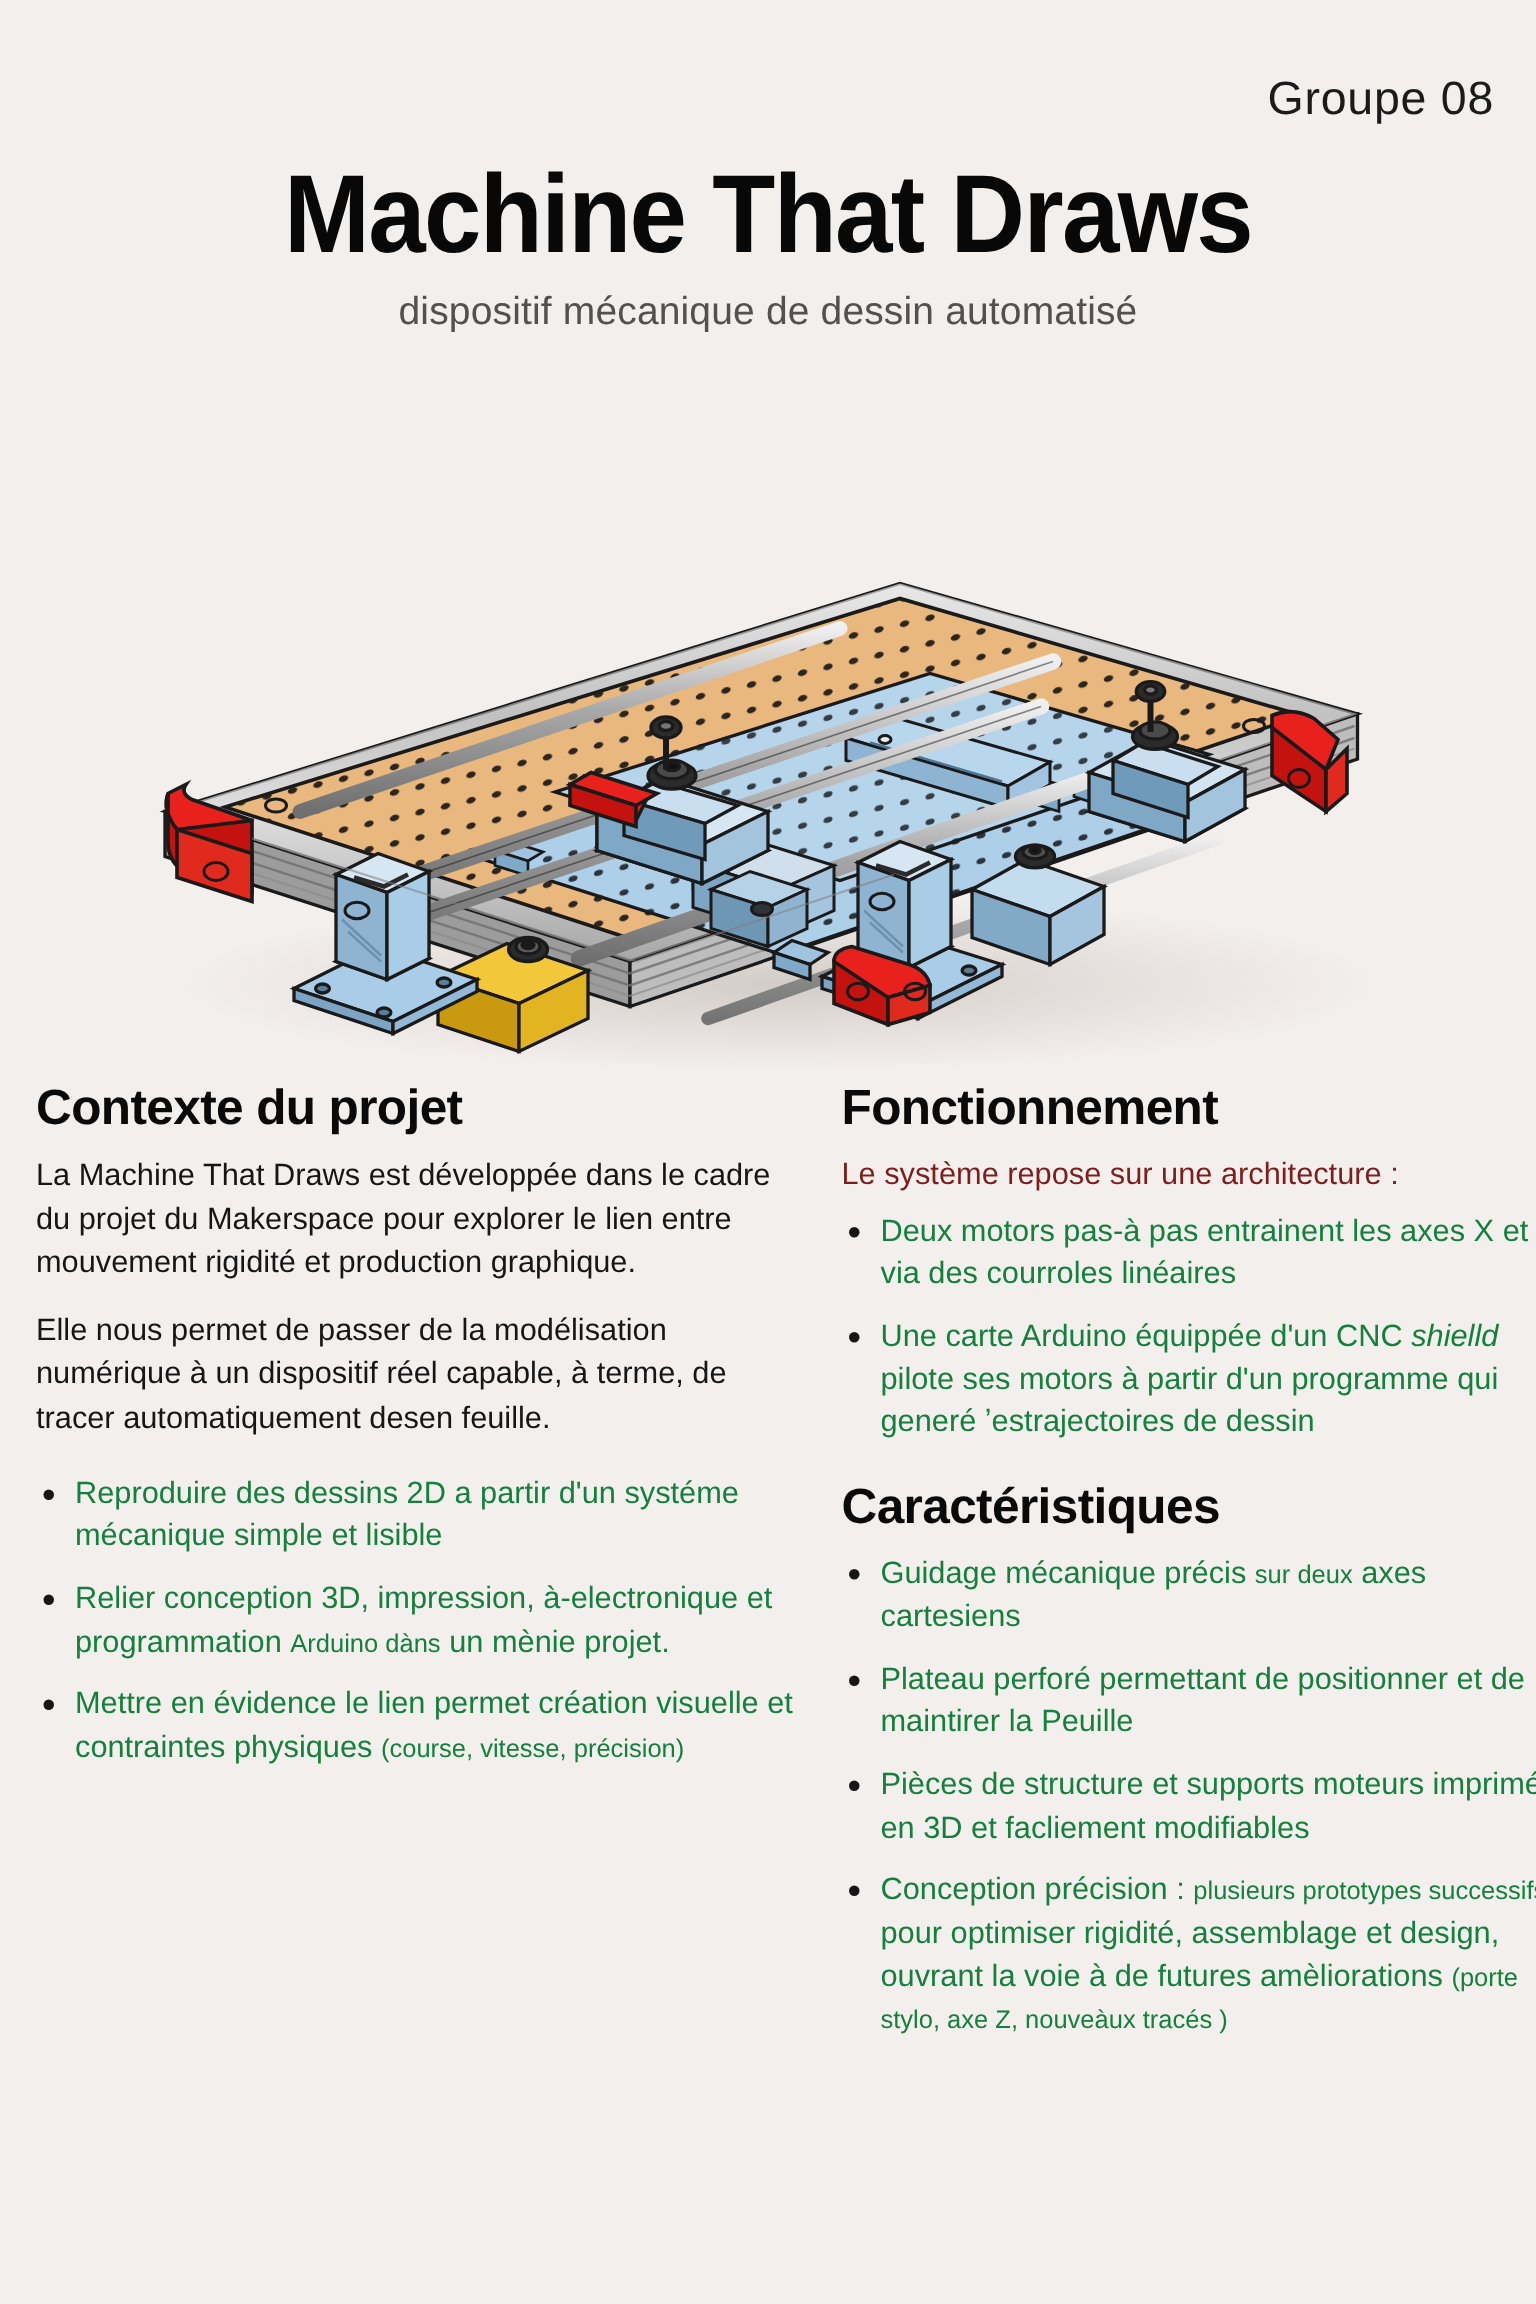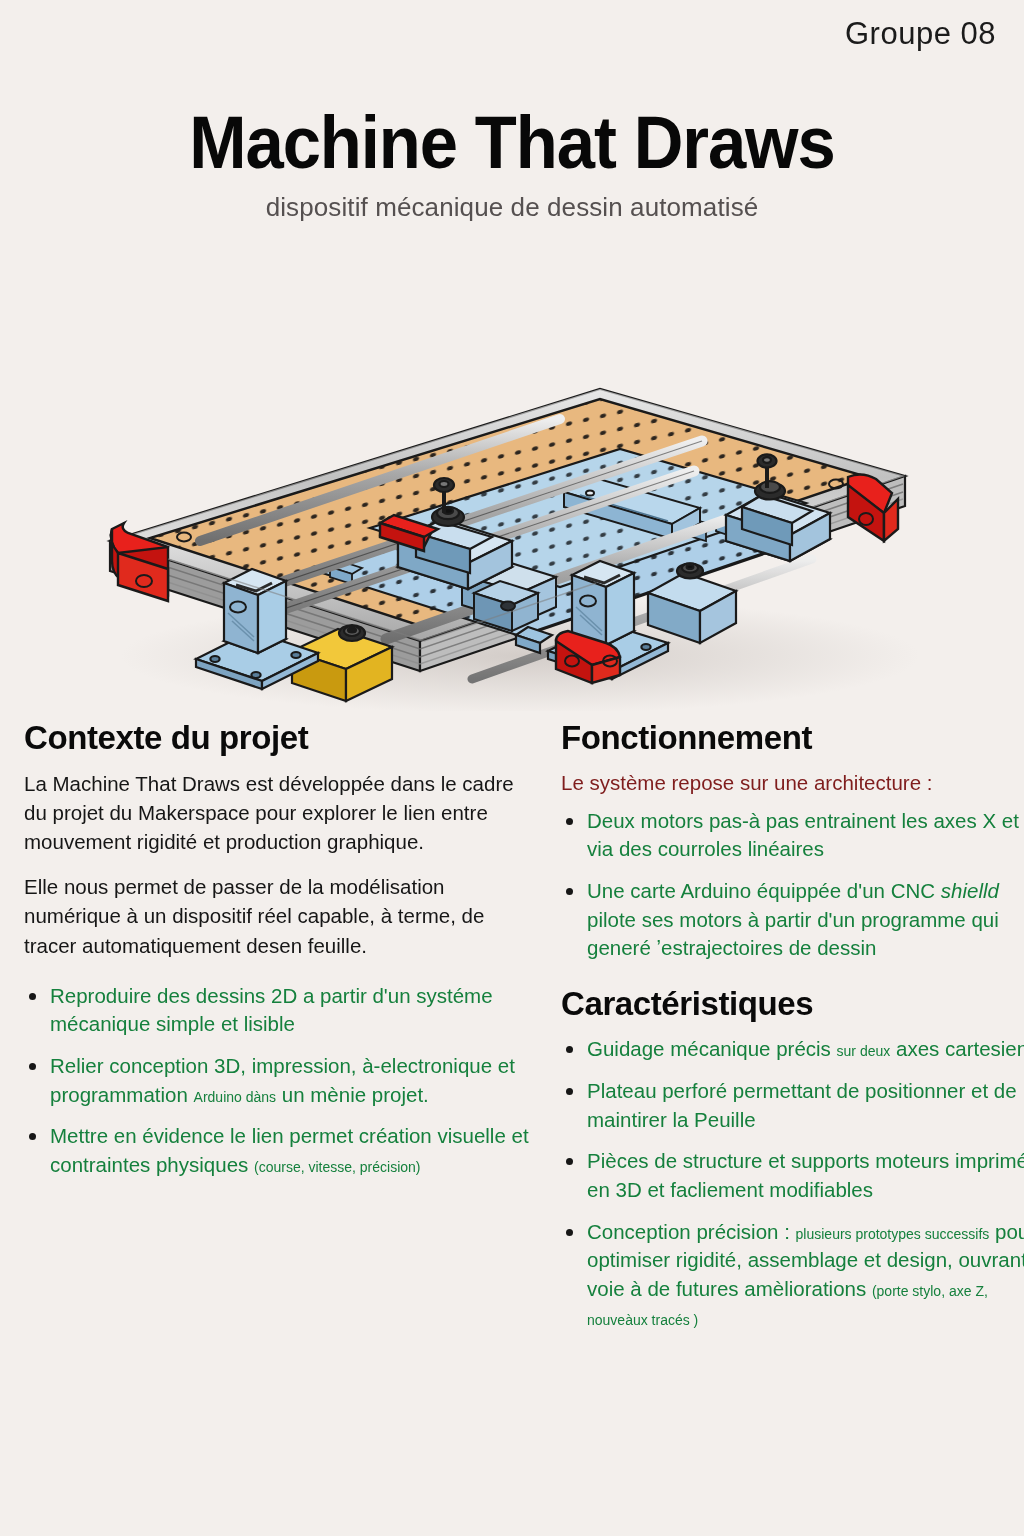--- a/index.html
+++ b/index.html
@@ -17,21 +17,21 @@
   }
 
   
   #poster-header {
     position: relative;
     padding-top: 26px;
   }
   #group-label {
     position: absolute;
     right: 28px;
-    top: 16px;
+    top: 48px;
     font-size: 31px;
     letter-spacing: 0.5px;
     color: #1b1b1b;
     font-weight: 400;
   }
   #poster-title {
     text-align: center;
     margin: 80px 0 0 0;
     font-size: 74px;
     line-height: 1.0;
@@ -101,21 +101,21 @@
   ul.bullets > li:before {
     content: "";
     position: absolute;
     left: 5px;
     top: 11px;
     width: 7px;
     height: 7px;
     border-radius: 50%;
     background: #161616;
   }
-  .sm { font-size: 14px; }
+  .sm { font-size: 17px; }
   .ital { font-style: italic; }
 
   .lead {
     font-size: 20.5px;
     line-height: 1.4;
     margin: 0 0 9px 0;
     color: #7f1d1d;
   }
 
   

